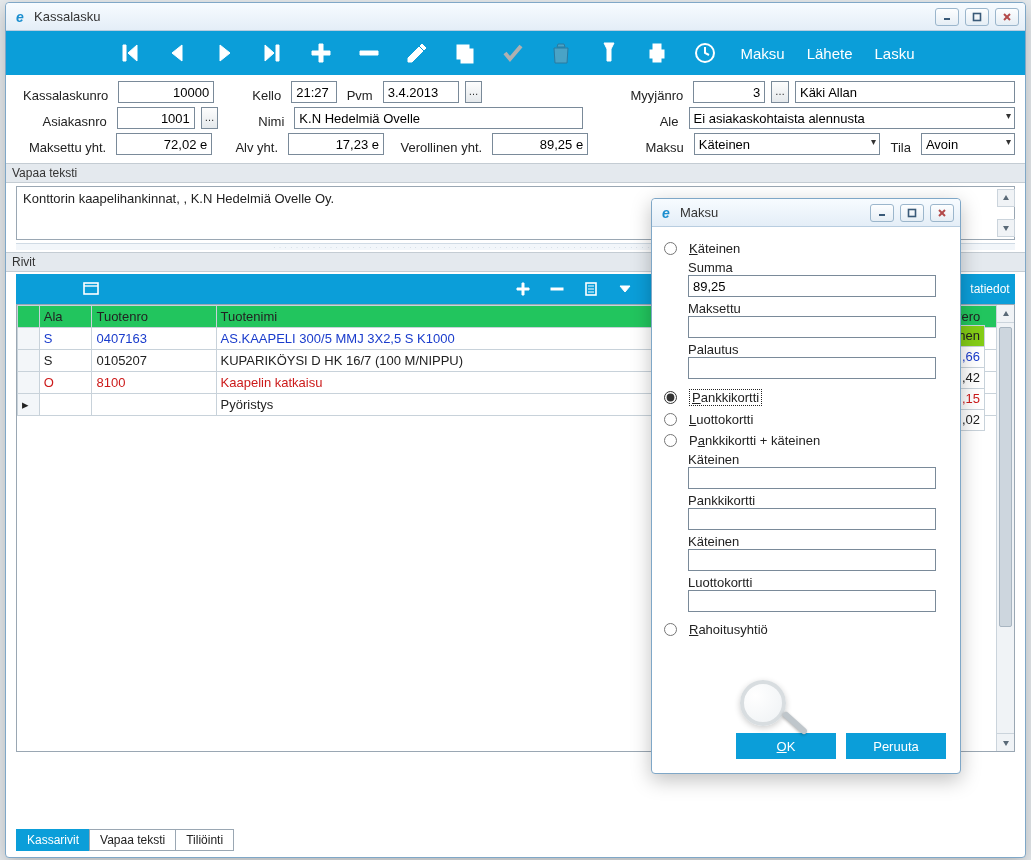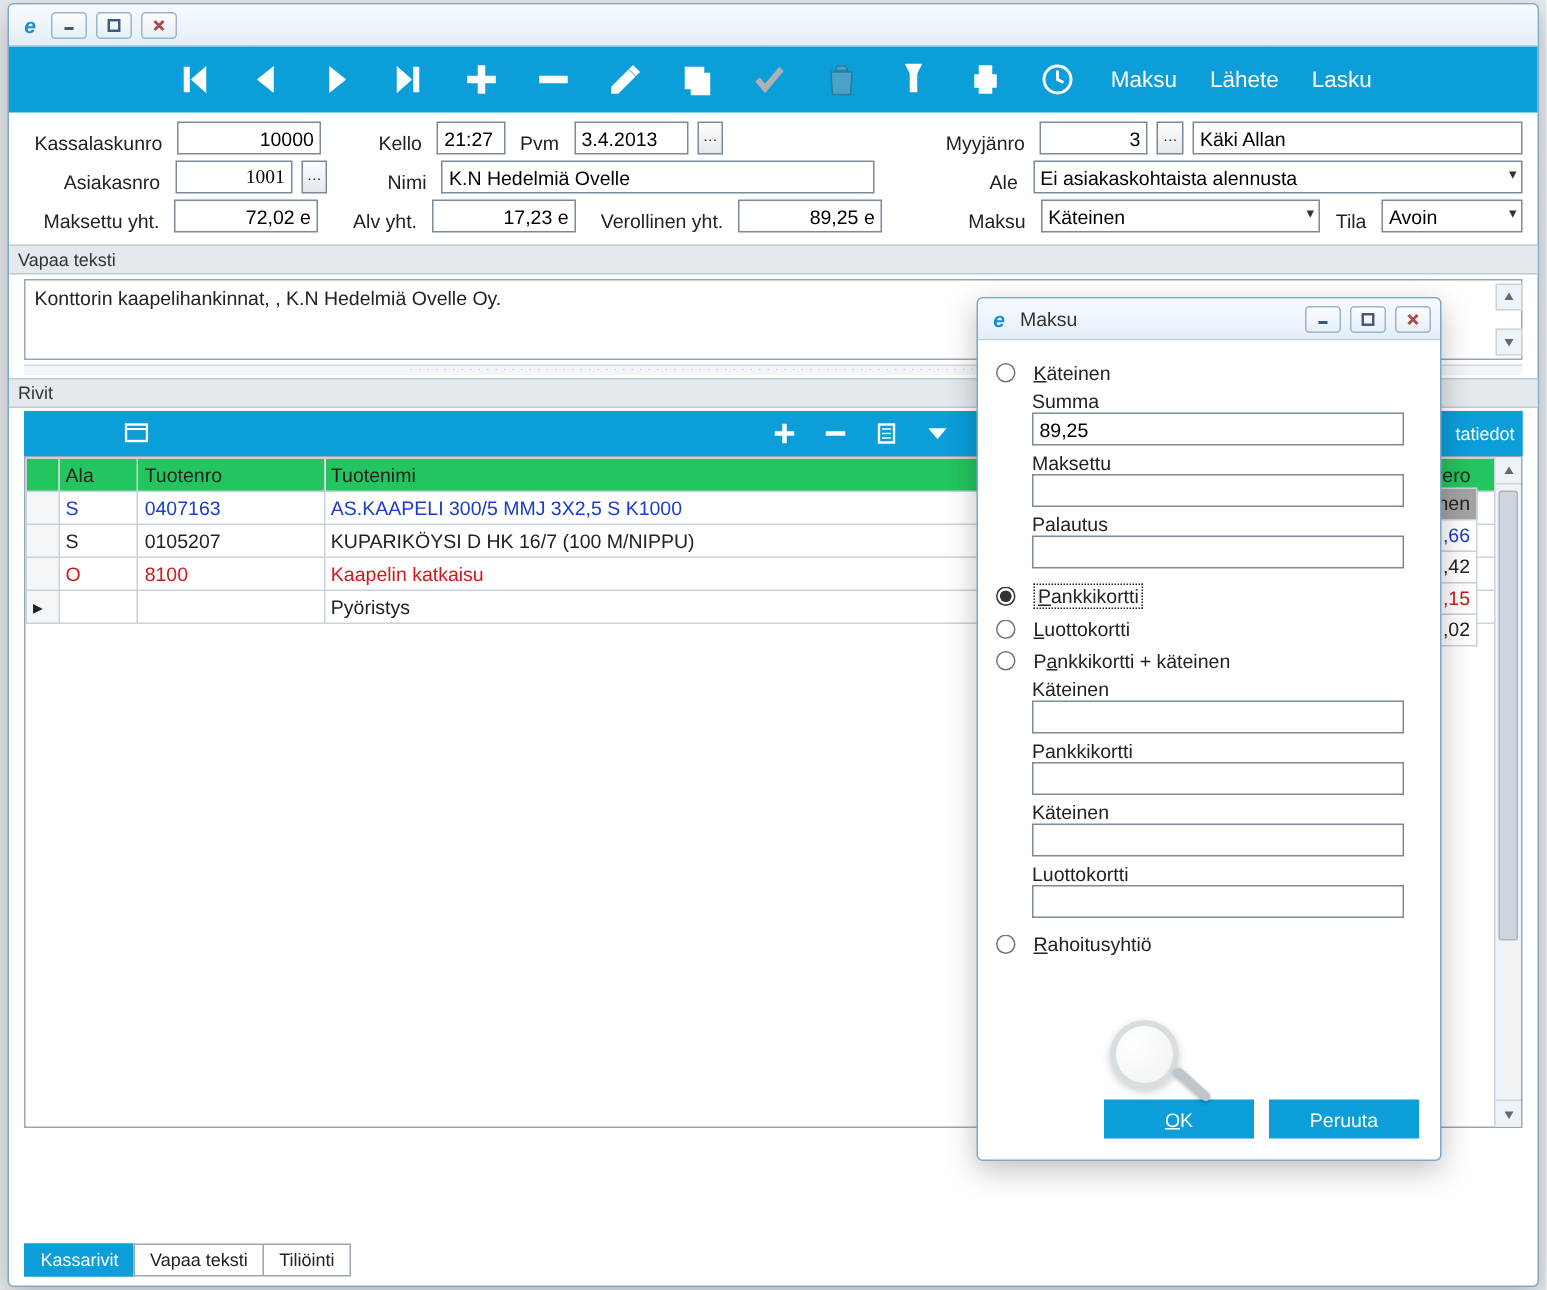--- a/index.html
+++ b/index.html
@@ -82,34 +82,35 @@
   .dialog label { cursor:pointer; }
   .dialog .opt-row.selected label { border:1px dotted #222; padding:0 2px;}
 
   
   .magnifier { position:absolute; left:740px; top:680px; width:70px; height:70px; z-index:60; pointer-events:none;}
   .magnifier .glass { width:46px; height:46px; border:4px solid #d8dde0; border-radius:50%; background:radial-gradient(circle at 30% 30%, rgba(255,255,255,0.8), rgba(200,210,218,0.3)); box-shadow:0 2px 6px rgba(0,0,0,0.2);}
   .magnifier .handle { position:absolute; left:40px; top:40px; width:30px; height:6px; background:#bfc6cb; border-radius:3px; transform:rotate(42deg); box-shadow:0 1px 3px rgba(0,0,0,0.3);}
 
   .right-info-col { position:absolute; right:29px; top:21px; width:40px; }
   .right-info-col .cell { height:22px; border:1px solid #c8d2da; text-align:right; padding:2px 4px; font-size:13px; margin-top:-1px; background:#fff;}
-  .right-info-col .h { background:#a3a3a3;}
+  .right-info-col .h { background:#84cc16;}
 
   
   .mini-scroll { position:absolute; right:10px; top:0; bottom:0; width:18px;}
   .mini-scroll .sbtn { width:18px; height:18px; background:#f0f3f6; border:1px solid #cbd4dc; display:flex; align-items:center; justify-content:center;}
   .mini-scroll .sbtn.bot { position:absolute; bottom:0;}
   .mini-scroll svg { width:8px; height:8px; fill:#5a6a78;}
 </style>
 </head>
 <body>
 
 <div class="window main-window">
   <div class="titlebar">
     <span class="favicon">e</span>
+    <span class="title">Kassalasku</span>
     <div class="winbtns">
       <div class="winbtn">
           <svg viewBox="0 0 10 10">
             <line x1="2" y1="7" x2="8" y2="7" stroke-width="2"></line>
           </svg>
         </div>
       <div class="winbtn">
           <svg viewBox="0 0 10 10">
             <rect x="1.5" y="1.5" width="7" height="7" fill="none" stroke-width="1.6"></rect>
           </svg>
@@ -209,21 +210,21 @@
       <input class="inp" style="width: 76px;" value="3.4.2013">
       <span class="btn-ellipsis">…</span>
       <span style="flex:0 0 130px"></span>
       <span class="lbl" style="width:64px">Myyjänro</span>
       <input class="inp right" style="width: 72px;" value="3">
       <span class="btn-ellipsis">…</span>
       <input class="inp" style="width: 224px;" value="Käki Allan">
     </div>
     <div class="form-row">
       <span class="lbl" style="width:98px">Asiakasnro</span>
-      <input class="inp right" style="width: 78px; font-family: Liberation Serif, serif;" value="1001">
+      <input class="inp right" style="width: 78px;" value="1001">
       <span class="btn-ellipsis">…</span>
       <span style="width:6px"></span>
       <span class="lbl" style="width:54px">Nimi</span>
       <input class="inp" style="width: 298px;" value="K.N Hedelmiä Ovelle">
       <span style="flex:0 0 26px"></span>
       <span class="lbl" style="width:64px">Ale</span>
       <div class="combo" style="width:338px"><input class="inp" style="width: 100%;" value="Ei asiakaskohtaista alennusta"></div>
     </div>
     <div class="form-row">
       <span class="lbl" style="width:98px">Maksettu yht.</span>

